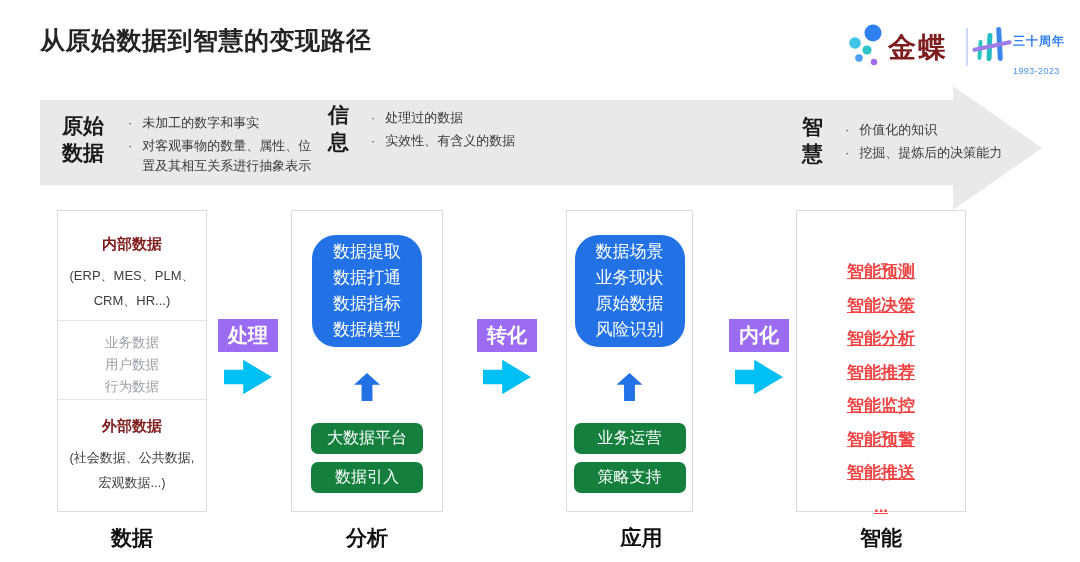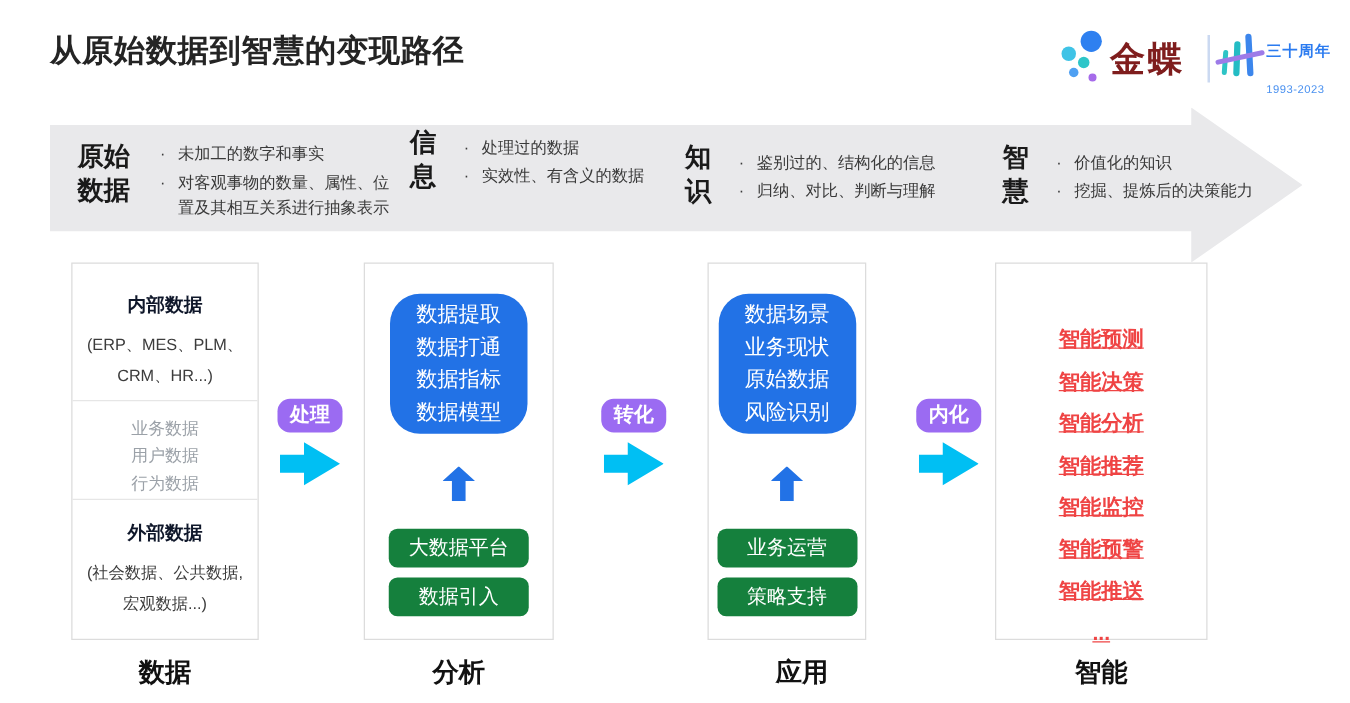--- a/index.html
+++ b/index.html
@@ -41,39 +41,39 @@
   
   .col{position:absolute;top:210px;height:302px;background:#fff;border:1px solid #DCDCDC;box-sizing:border-box;}
   .col1{left:57px;width:150px;display:flex;flex-direction:column;text-align:center;}
   .col2{left:291px;width:152px;}
   .col3{left:566px;width:127px;}
   .col4{left:796px;width:170px;text-align:center;padding-top:44px;}
 
   .sec1{height:110px;border-bottom:1px solid #E6E6E6;padding-top:24px;box-sizing:border-box;}
   .sec2{height:79px;border-bottom:1px solid #E6E6E6;padding-top:11px;box-sizing:border-box;}
   .sec3{flex:1;padding-top:17px;}
-  .sec-title{font-size:15px;font-weight:bold;color:#0f172a;margin-bottom:9px;}
+  .sec-title{font-size:15px;font-weight:bold;color:#7f1d1d;margin-bottom:9px;}
   .sec-sub{font-size:13px;line-height:25px;color:#3C3C3C;padding:0 8px;}
   .gray-item{font-size:13.5px;line-height:22px;color:#9BA1A8;}
 
   .card{width:110px;height:112px;margin:24px auto 0;background:#2272E6;border-radius:24px;
         display:flex;flex-direction:column;align-items:center;justify-content:center;}
   .card div{font-size:17px;line-height:26px;color:#fff;}
   .uparrow{width:26px;height:28px;margin:26px auto 0;background:#2272E6;
         clip-path:polygon(50% 0,100% 42%,71% 42%,71% 100%,29% 100%,29% 42%,0 42%);}
   .btn{width:112px;height:31px;margin:8px auto 0;background:#15803d;border-radius:7px;
         display:flex;align-items:center;justify-content:center;color:#fff;font-size:16px;}
   .btn.first{margin-top:22px;}
 
   .smart-item{font-size:17px;font-weight:bold;color:#ef4444;line-height:33.5px;text-decoration:underline;}
 
   
   .connector{position:absolute;top:319px;width:64px;display:flex;flex-direction:column;align-items:center;gap:7px;}
   .c0{left:216px;} .c1{left:475px;} .c2{left:727px;}
-  .badge{padding:3px 10px;background:#9B6BF2;color:#fff;font-size:16px;font-weight:bold;border-radius:10px;}
+  .badge{padding:3px 10px;background:#9B6BF2;color:#fff;font-size:20px;font-weight:bold;border-radius:0;}
   .rarrow{width:48px;height:36px;background:#00BFF3;
         clip-path:polygon(0 30%,40% 30%,40% 2%,100% 50%,40% 98%,40% 70%,0 70%);}
 
   
   .footer{position:absolute;top:524px;text-align:center;font-size:21px;font-weight:bold;color:#111;}
   .f0{left:57px;width:150px;} .f1{left:291px;width:152px;} .f2{left:566px;width:151px;} .f3{left:796px;width:170px;}
 </style>
 </head>
 <body>
 
@@ -121,31 +121,20 @@
       <div class="pts">
         <div class="pt">
             <span>处理过的数据</span>
           </div>
         <div class="pt">
             <span>实效性、有含义的数据</span>
           </div>
       </div>
     </div>
 
-    <div class="stage s2">
-      <div class="stage-name">知识</div>
-      <div class="pts">
-        <div class="pt">
-            <span>鉴别过的、结构化的信息</span>
-          </div>
-        <div class="pt">
-            <span>归纳、对比、判断与理解</span>
-          </div>
-      </div>
-    </div>
 
     <div class="stage s3">
       <div class="stage-name">智慧</div>
       <div class="pts">
         <div class="pt">
             <span>价值化的知识</span>
           </div>
         <div class="pt">
             <span>挖掘、提炼后的决策能力</span>
           </div>

